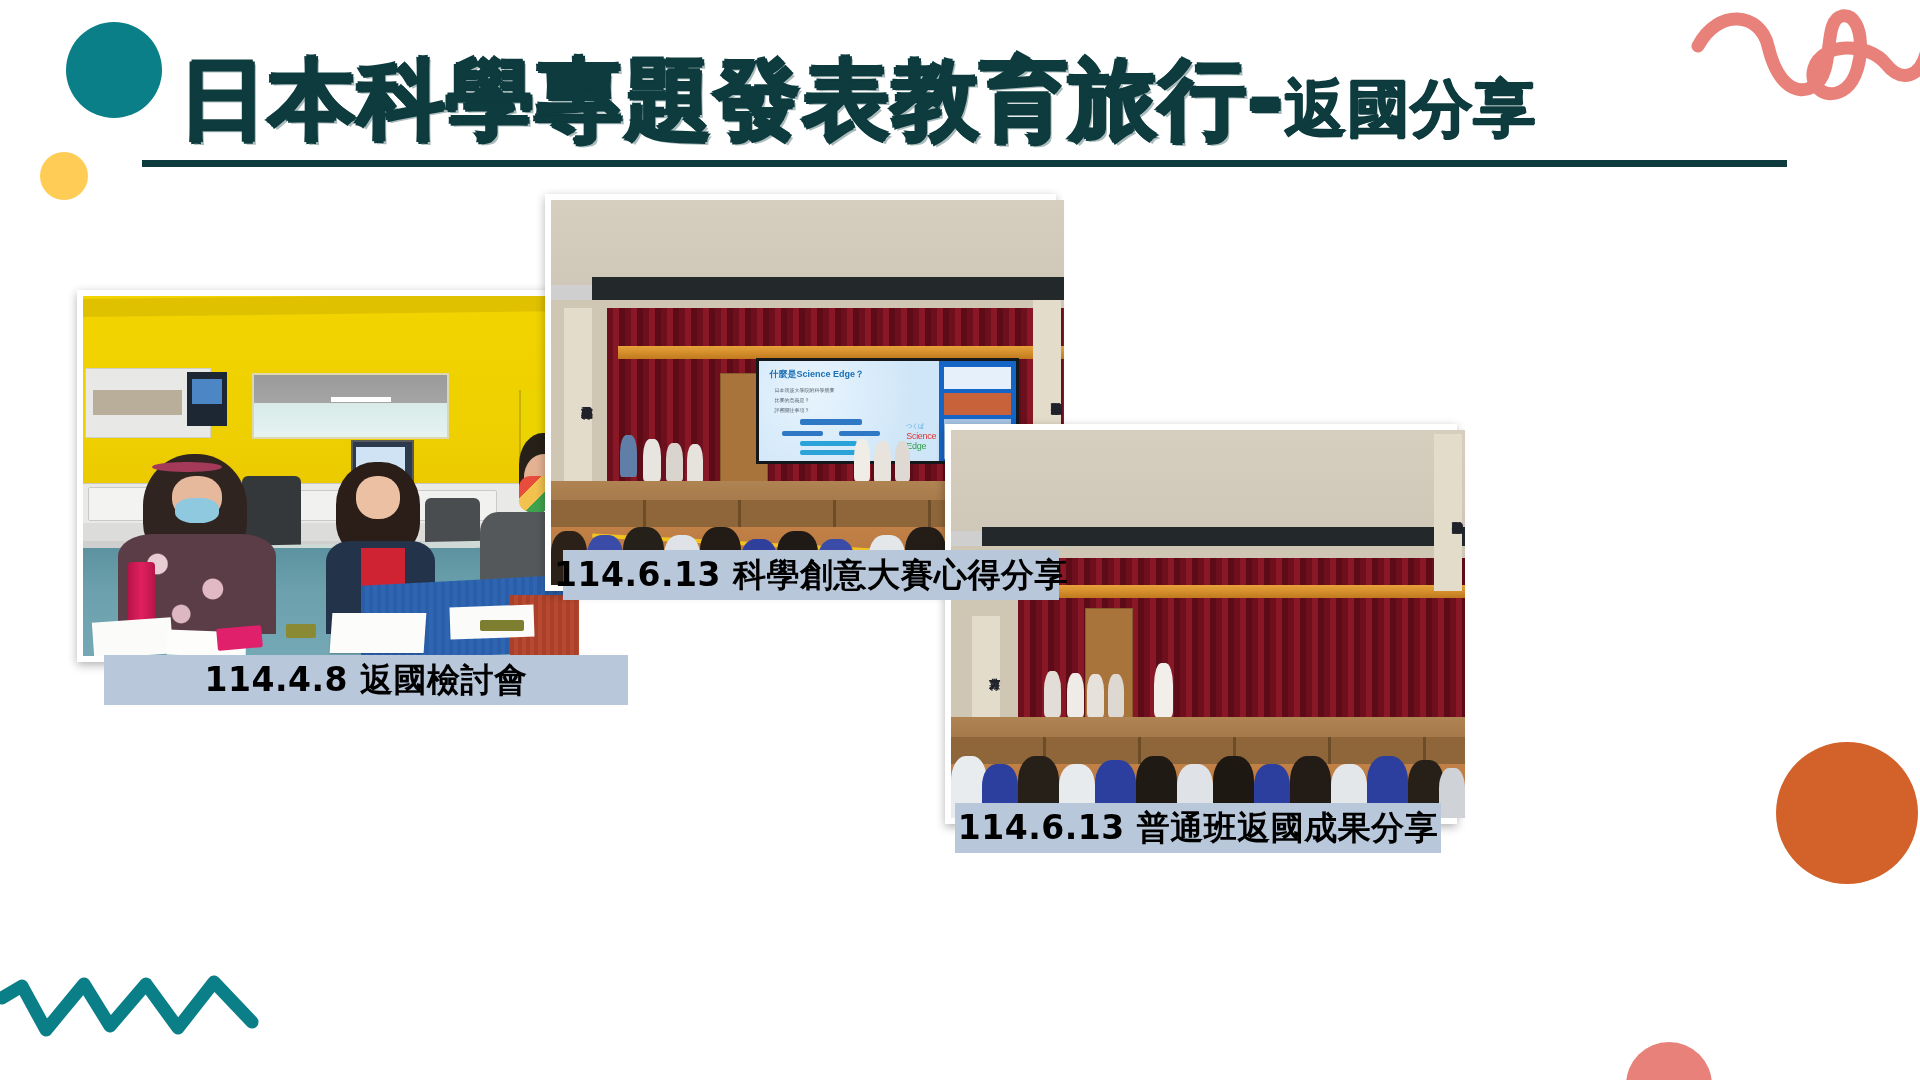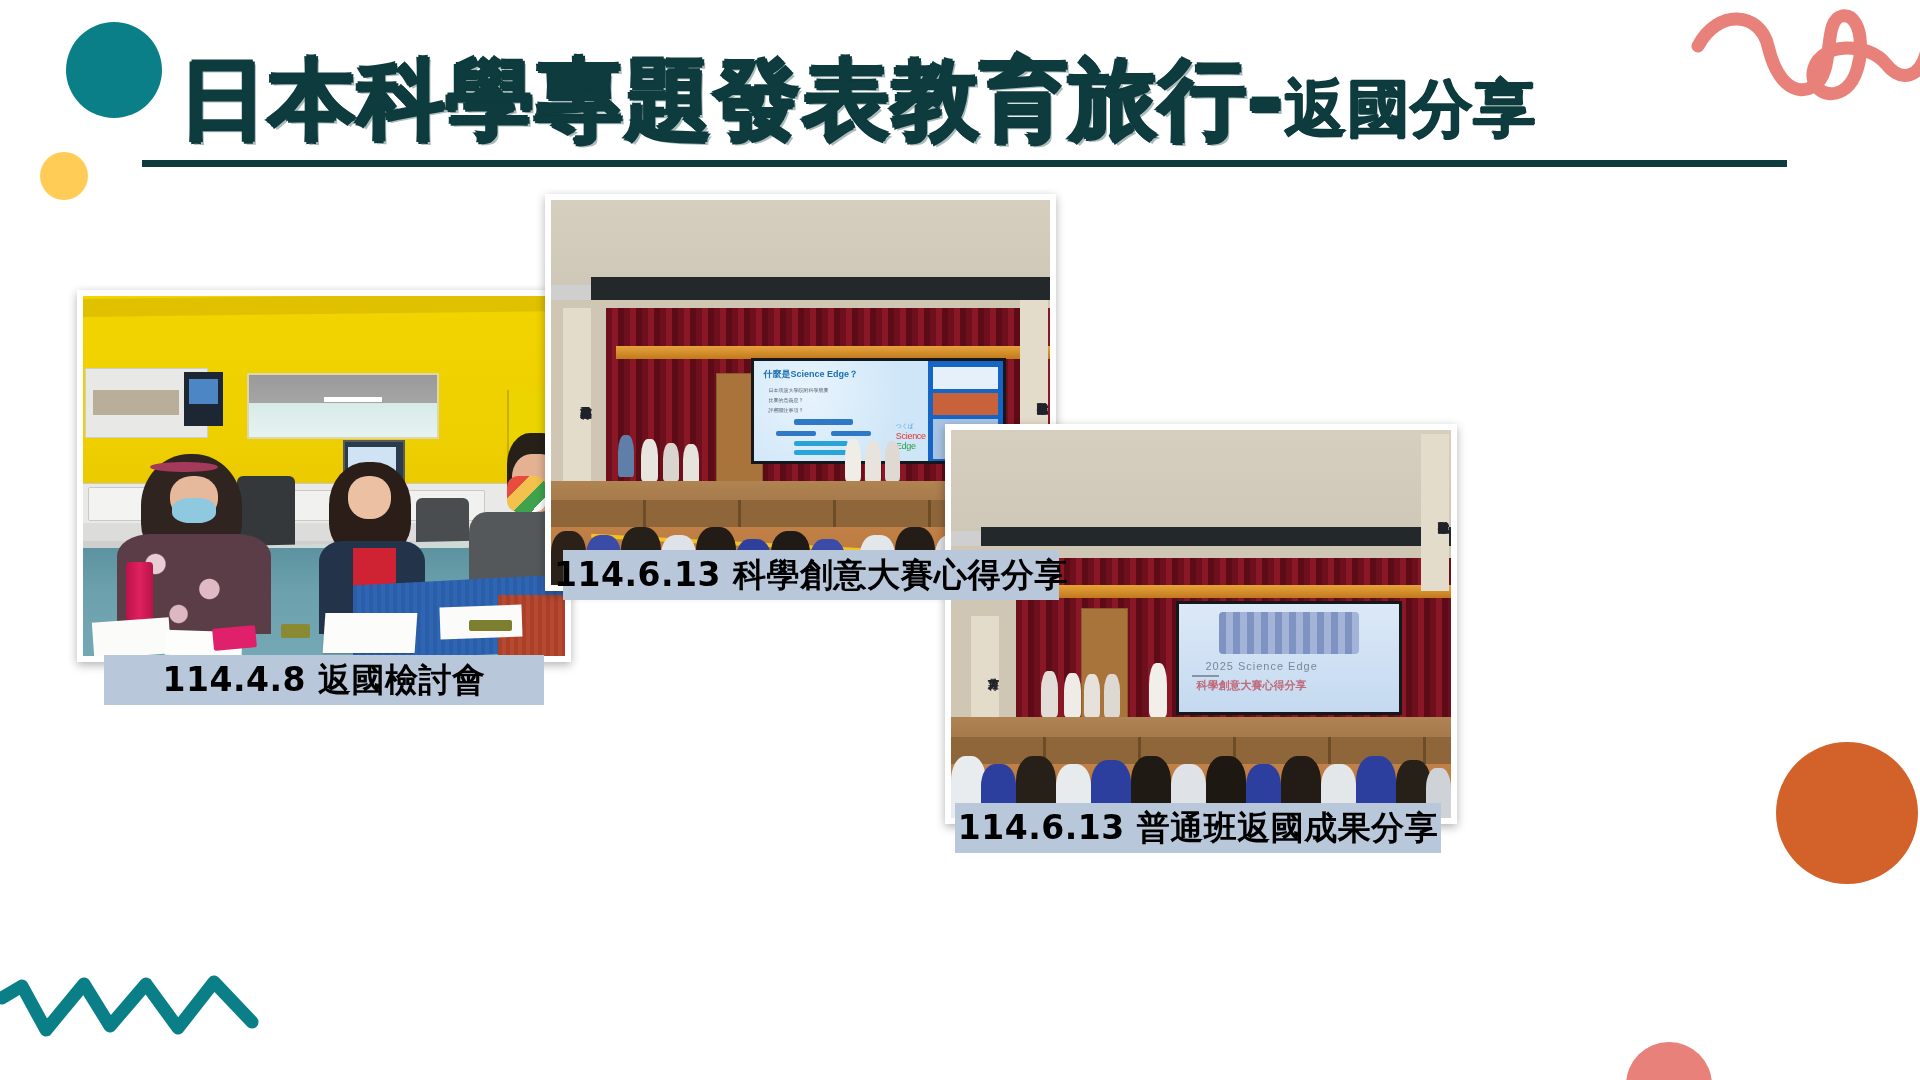--- a/index.html
+++ b/index.html
@@ -94,41 +94,42 @@
     padding: 6px;
     box-shadow: 0 3px 9px rgba(0,0,0,0.30);
     box-sizing: border-box;
   }
   .photo-inner {
     width: 100%;
     height: 100%;
     position: relative;
     overflow: hidden;
     background: #cfcfcf;
+    padding-left: 14px;
   }
 
   #photo-card-1 { left: 77px;  top: 290px; width: 494px; height: 372px; }
   #photo-card-2 { left: 545px; top: 194px; width: 511px; height: 397px; }
   #photo-card-3 { left: 945px; top: 424px; width: 512px; height: 400px; }
 
   
   .caption-bar {
     position: absolute;
     background: #b8c7da;
     display: flex;
     align-items: center;
     justify-content: center;
     font-family: "DejaVu Sans", "Liberation Sans", sans-serif;
     font-weight: 900;
     color: #000000;
     box-sizing: border-box;
     white-space: nowrap;
     letter-spacing: 0.5px;
   }
-  #caption-1 { left: 104px;  top: 655px; width: 440px; height: 50px; font-size: 33px; }
+  #caption-1 { left: 104px;  top: 655px; width: 524px; height: 50px; font-size: 33px; }
   #caption-2 { left: 563px;  top: 550px; width: 496px; height: 50px; font-size: 33px; }
   #caption-3 { left: 955px;  top: 803px; width: 486px; height: 50px; font-size: 33px; }
 
   
   .p1-wall-yellow { position:absolute; left:0; top:0; width:100%; height:64%; background:linear-gradient(180deg,#f2d400 0%,#efd000 55%,#e8c700 100%); }
   .p1-wall-top    { position:absolute; left:0; top:0; width:100%; height:5%; background:#e0c100; transform:skewY(-0.7deg); }
   .p1-cab-left    { position:absolute; left:0.5%; top:20%; width:25%; height:19%; background:#e8e8e6; border:1px solid #cfcfca; }
   .p1-cab-left-shelf { position:absolute; left:2%; top:26%; width:18%; height:7%; background:#b9ae9a; }
   .p1-cab-mon     { position:absolute; left:21%; top:21%; width:8%; height:15%; background:#1d2733; }
   .p1-cab-mon-i   { position:absolute; left:22%; top:23%; width:6%; height:7%; background:#4d86c4; }
@@ -352,27 +353,20 @@
     <div class="au-ceiling" style="height:26%"></div>
     <div class="au-beam" style="left:6%;top:25%;width:94%;height:6%"></div>
     <div class="au-wall" style="top:30%;height:44%"></div>
     <div class="au-curtain" style="left:13%;top:33%;width:87%;height:41%"></div>
     <div class="au-valance" style="left:14%;top:40%;width:86%"></div>
     <div class="au-door" style="left:26%;top:46%;width:9%;height:28%"></div>
 
     <div class="au-banner-col" style="left:4%;top:48%;width:5.5%;height:26%;font-size:11px;padding-top:2px;">力育英才</div>
     <div class="au-banner-col" style="right:0.5%;top:1%;width:5.5%;height:40%;font-size:11px;padding-top:2px;">大振儒風敦忠教孝弘聖道</div>
 
-    <div class="au-screen" style="left:45%;top:44%;width:44%;height:28%;">
-      <div class="slide3-bg"></div>
-      <div class="slide3-people"></div>
-      <div class="slide3-title">2025 Science Edge</div>
-      <div class="slide3-line"></div>
-      <div class="slide3-sub">科學創意大賽心得分享</div>
-    </div>
 
     <div class="au-figure" style="left:18%;top:62%;width:3.4%;height:12%;background:#e2ded7"></div>
     <div class="au-figure" style="left:22.5%;top:62.5%;width:3.4%;height:11.5%;background:#efece7"></div>
     <div class="au-figure" style="left:26.5%;top:63%;width:3.2%;height:11%;background:#e6e2db"></div>
     <div class="au-figure" style="left:30.5%;top:63%;width:3.2%;height:11%;background:#ddd8d1"></div>
     <div class="au-figure" style="left:39.5%;top:60%;width:3.6%;height:14%;background:#f2efeb"></div>
 
     <div class="au-stage" style="top:74%;height:9%"></div>
     <div class="au-stage-front" style="top:79%;height:9%"></div>
     <div class="au-floor" style="top:86%;height:14%"></div>

